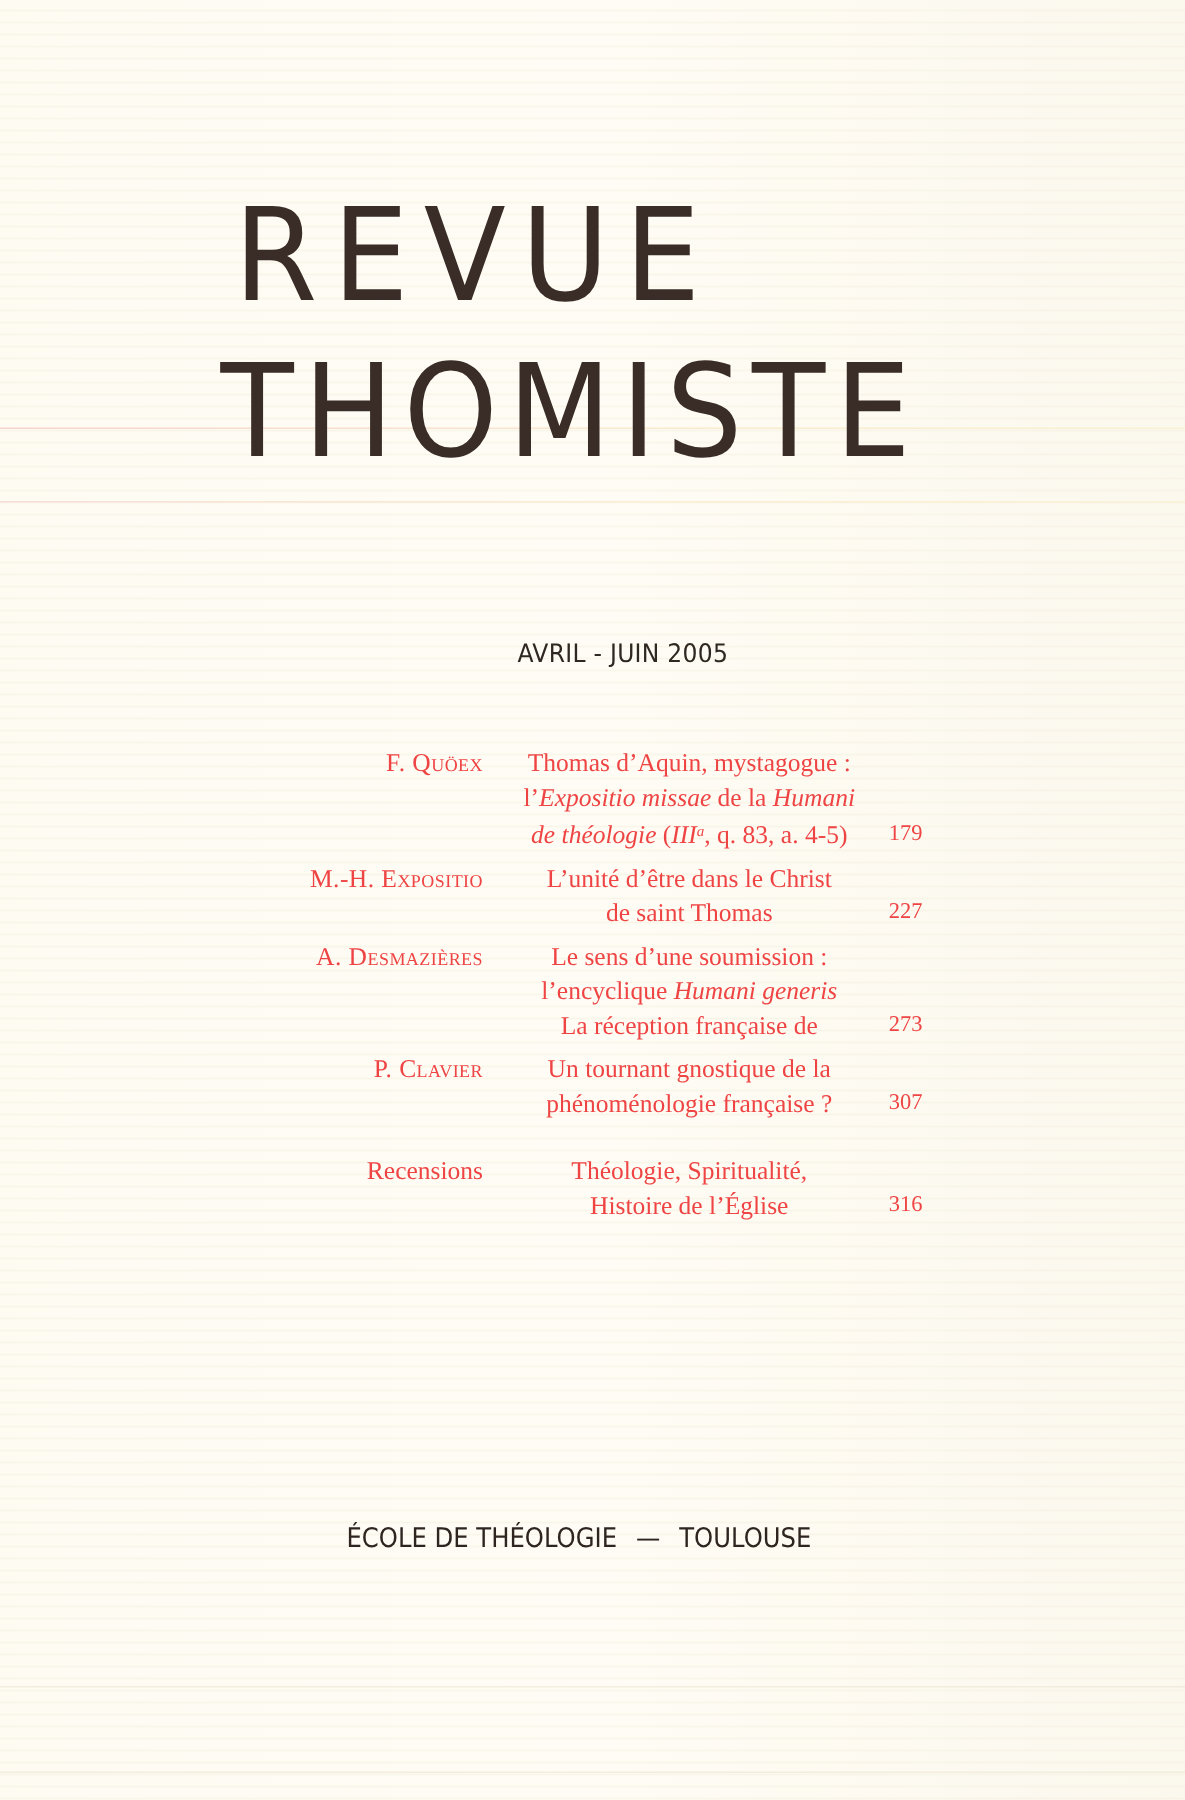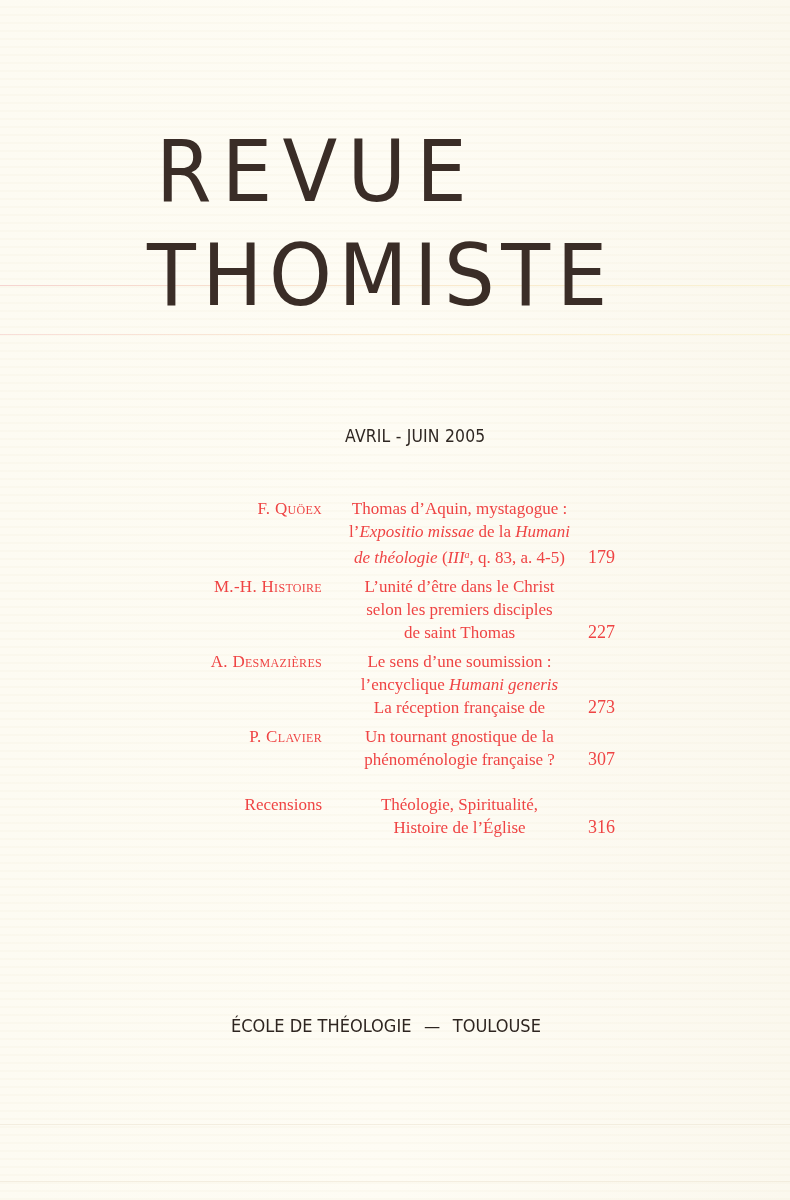--- a/index.html
+++ b/index.html
@@ -109,21 +109,21 @@
       display: block;
       white-space: nowrap;
     }
     .entry-title i { font-style: italic; }
     .entry-title sup { font-size: 10px; vertical-align: 5px; font-style: italic; }
     .page-num {
       position: absolute;
       right: 175px;
       bottom: 0;
       font-family: "Liberation Serif", serif;
-      font-size: 18px;
+      font-size: 15px;
       text-align: right;
     }
 
     .footer {
       position: absolute;
       left: 231px;
       top: 1015px;
       font-family: "DejaVu Sans", sans-serif;
       font-size: 18px;
       color: #2e2520;
@@ -156,24 +156,23 @@
     <div class="author">F. Quöex</div>
     <div class="entry-title">
       <span class="line">Thomas d’Aquin, mystagogue :</span>
       <span class="line"><span>l’</span><i>Expositio missae</i><span style="white-space:pre"> de la </span><i>Humani</i></span>
       <span class="line"><i>de théologie</i><span style="white-space:pre"> (</span><i>III</i><sup>a</sup><span>, q. 83, a. 4-5)</span></span>
     </div>
     <div class="page-num">179</div>
   </div>
 
   <div class="toc-entry">
-    <div class="author">M.-H. Histoire</div>
+    <div class="author">M.-H. Expositio</div>
     <div class="entry-title">
       <span class="line">L’unité d’être dans le Christ</span>
-      <span class="line">selon les premiers disciples</span>
       <span class="line">de saint Thomas</span>
     </div>
     <div class="page-num">227</div>
   </div>
 
   <div class="toc-entry">
     <div class="author">A. Desmazières</div>
     <div class="entry-title">
       <span class="line">Le sens d’une soumission :</span>
       <span class="line"><span style="white-space:pre">l’encyclique </span><i>Humani generis</i></span>

